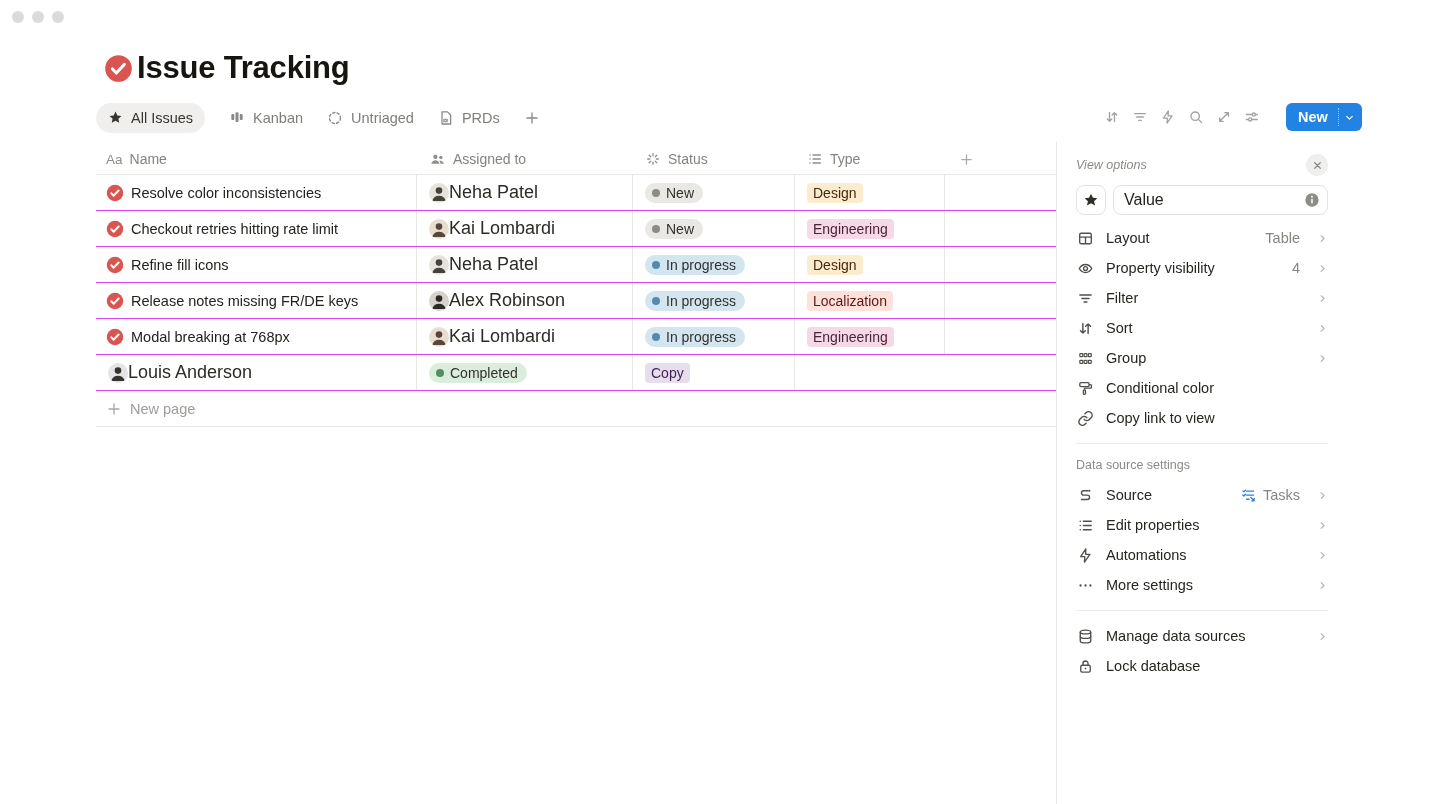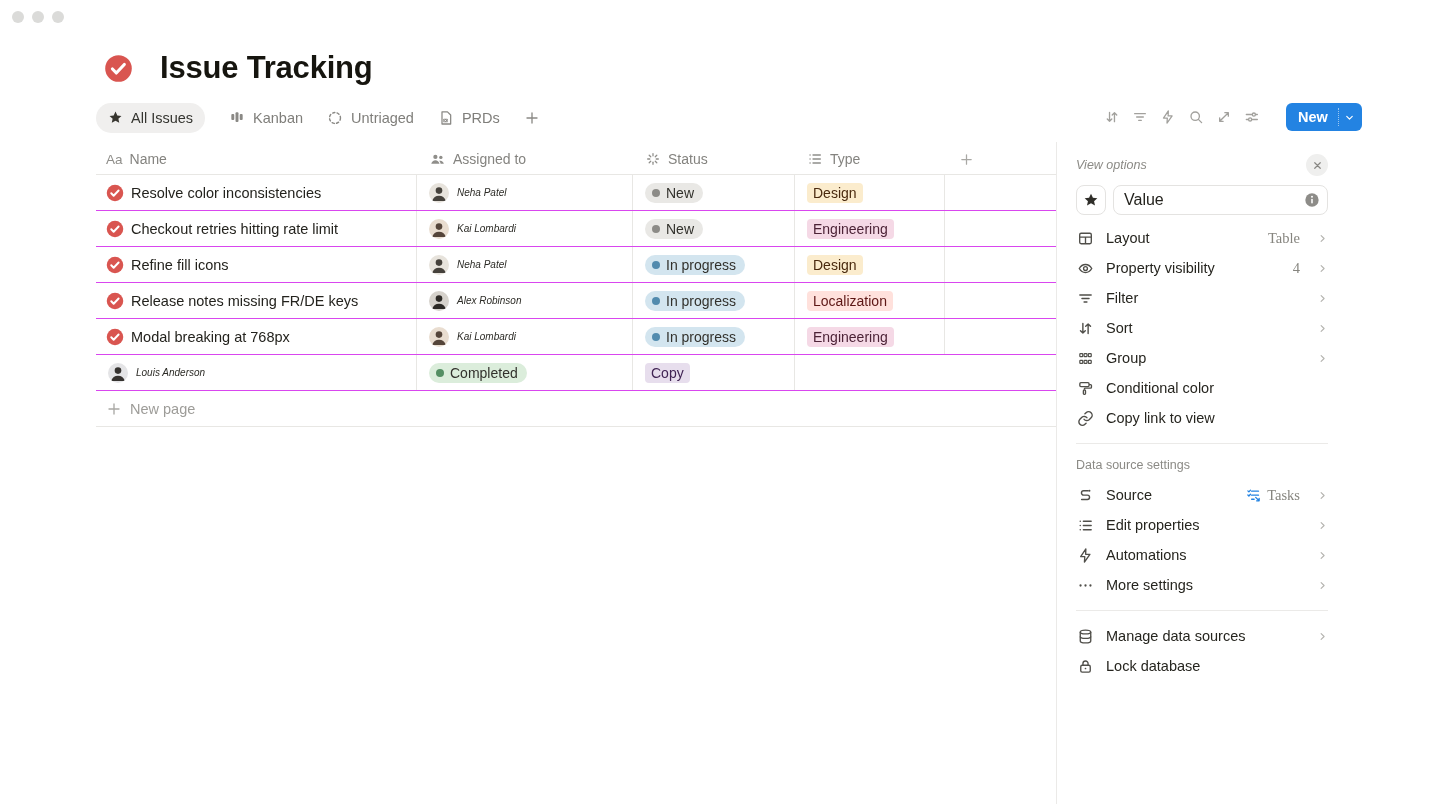--- a/index.html
+++ b/index.html
@@ -5,21 +5,21 @@
   * { margin:0; padding:0; box-sizing:border-box; }
   html,body { width:1440px; height:804px; overflow:hidden; background:#fff;
     font-family:"Liberation Sans", sans-serif; color:#37352f; }
   svg { display:block; }
   .icon { display:inline-flex; align-items:center; justify-content:center; flex:none; }
 
   
   .win-dot { position:absolute; top:11px; width:12px; height:12px; border-radius:50%; background:#dbdbd9; }
 
   
-  .page-header { position:absolute; left:104px; top:50px; display:flex; align-items:center; gap:27px;justify-content:flex-end; }
+  .page-header { position:absolute; left:104px; top:50px; display:flex; align-items:center; gap:4px;justify-content:flex-end; }
   .page-title { font-size:31px; font-weight:700; color:#16150f; letter-spacing:-0.2px; }
 
   
   .tabs { position:absolute; left:96px; top:102px; height:31px; display:flex; align-items:center; gap:24px; }
   .tab { display:flex; align-items:center; gap:8px; font-size:14.5px; color:#7f7e7a; height:30px; cursor:pointer; }
   .tab.active { background:#f0efee; border-radius:16px; padding:0 12px; color:#353530; font-weight:500; }
   .tab .icon { color:#8a8985; }
   .tab.active .icon { color:#37352f; }
 
   
@@ -33,21 +33,21 @@
   
   .table { position:absolute; left:96px; top:144px; width:961px; }
   .thead { display:grid; grid-template-columns:321px 216px 162px 150px 112px; height:31px; border-bottom:1px solid #e8e7e4; }
   .th { display:flex; align-items:center; gap:7px; font-size:14px; color:#84837f; padding-left:12px; }
   .th .icon { color:#8f8e8a; }
   .th-aa { font-size:13.5px; color:#8f8e8a; }
   .trow { display:grid; grid-template-columns:321px 216px 162px 150px 112px; height:36px; border-bottom:1px solid #d946ef; }
   .cell { display:flex; align-items:center; border-right:1px solid #e8e7e4; padding-left:12px; overflow:hidden; }
   .cell:last-child { border-right:none; }
   .name-cell { padding-left:10px; gap:7px; font-size:14.5px; color:#24231e; font-weight:400; }
-  .assignee-cell { gap:8px; font-size:10px; color:#2c2b26;font-style:italic; }
+  .assignee-cell { font-size:18px; color:#2c2b26; }
   .avatar { width:20px; height:20px; border-radius:50%; overflow:hidden; display:flex; align-items:flex-end; justify-content:center; }
   .avatar[data-color="a"]{ background:#e7e3dc; color:#45413b; }
   .avatar[data-color="b"]{ background:#e9ddd0; color:#55453a; }
   .avatar[data-color="c"]{ background:#d6d2cc; color:#2d2a26; }
   .avatar[data-color="d"]{ background:#e4e4e6; color:#35322f; }
   .status-pill { display:inline-flex; align-items:center; gap:6px; height:20px; padding:0 9px 0 7px; border-radius:10px; font-size:14px; color:#32312c; }
   .status-pill .dot { width:8px; height:8px; border-radius:50%; }
   .status-pill[data-color="gray"] { background:#e9e8e5; } .status-pill[data-color="gray"] .dot { background:#8c8b87; }
   .status-pill[data-color="blue"] { background:#d3e5ef; } .status-pill[data-color="blue"] .dot { background:#528bae; }
   .status-pill[data-color="green"]{ background:#dbeddb; } .status-pill[data-color="green"] .dot{ background:#548f63; }
@@ -67,21 +67,21 @@
   .panel-head-title { font-size:12.5px; color:#8b8a85; }
   .close-btn { width:22px; height:22px; border-radius:50%; background:#efefee; display:flex; align-items:center; justify-content:center; color:#87868 2; color:#878682; cursor:pointer; }
   .name-row { margin-top:9px; display:flex; gap:7px; }
   .star-btn { width:30px; height:30px; border:1px solid #e4e3e1; border-radius:8px; display:flex; align-items:center; justify-content:center; color:#2f2e29; background:#fff; cursor:pointer; }
   .name-input { flex:1; height:30px; border:1px solid #e4e3e1; border-radius:8px; background:#fff; display:flex; align-items:center; padding:0 7px 0 10px; }
   .name-input .val { flex:1; font-size:16px; color:#24231e; }
   .menu { margin-top:8px; }
   .mitem { display:flex; align-items:center; height:30px; gap:12px; cursor:pointer; }
   .mitem .icon { width:18px; color:#504f4a; }
   .mitem .lbl { flex:1; font-size:14.5px; color:#26251f; }
-  .mitem .val { font-size:14.5px; color:#86857f; display:flex; align-items:center; gap:5px;font-family:Liberation Serif, serif; }
+  .mitem .val { font-size:14.5px; color:#86857f; display:flex; align-items:center; gap:5px; }
   .mitem .chev { width:11px; color:#b4b3af; margin-left:5px; }
   .mitem .chev.none { visibility:hidden; }
   .hdivider { height:1px; background:#ebeae8; margin:10px 0; }
   .section-title { font-size:12.5px; color:#8b8a85; margin:14px 0 8px; }
 </style>
 </head>
 <body>
 
 <span class="win-dot" style="left:12px"></span>
 <span class="win-dot" style="left:32px"></span>

